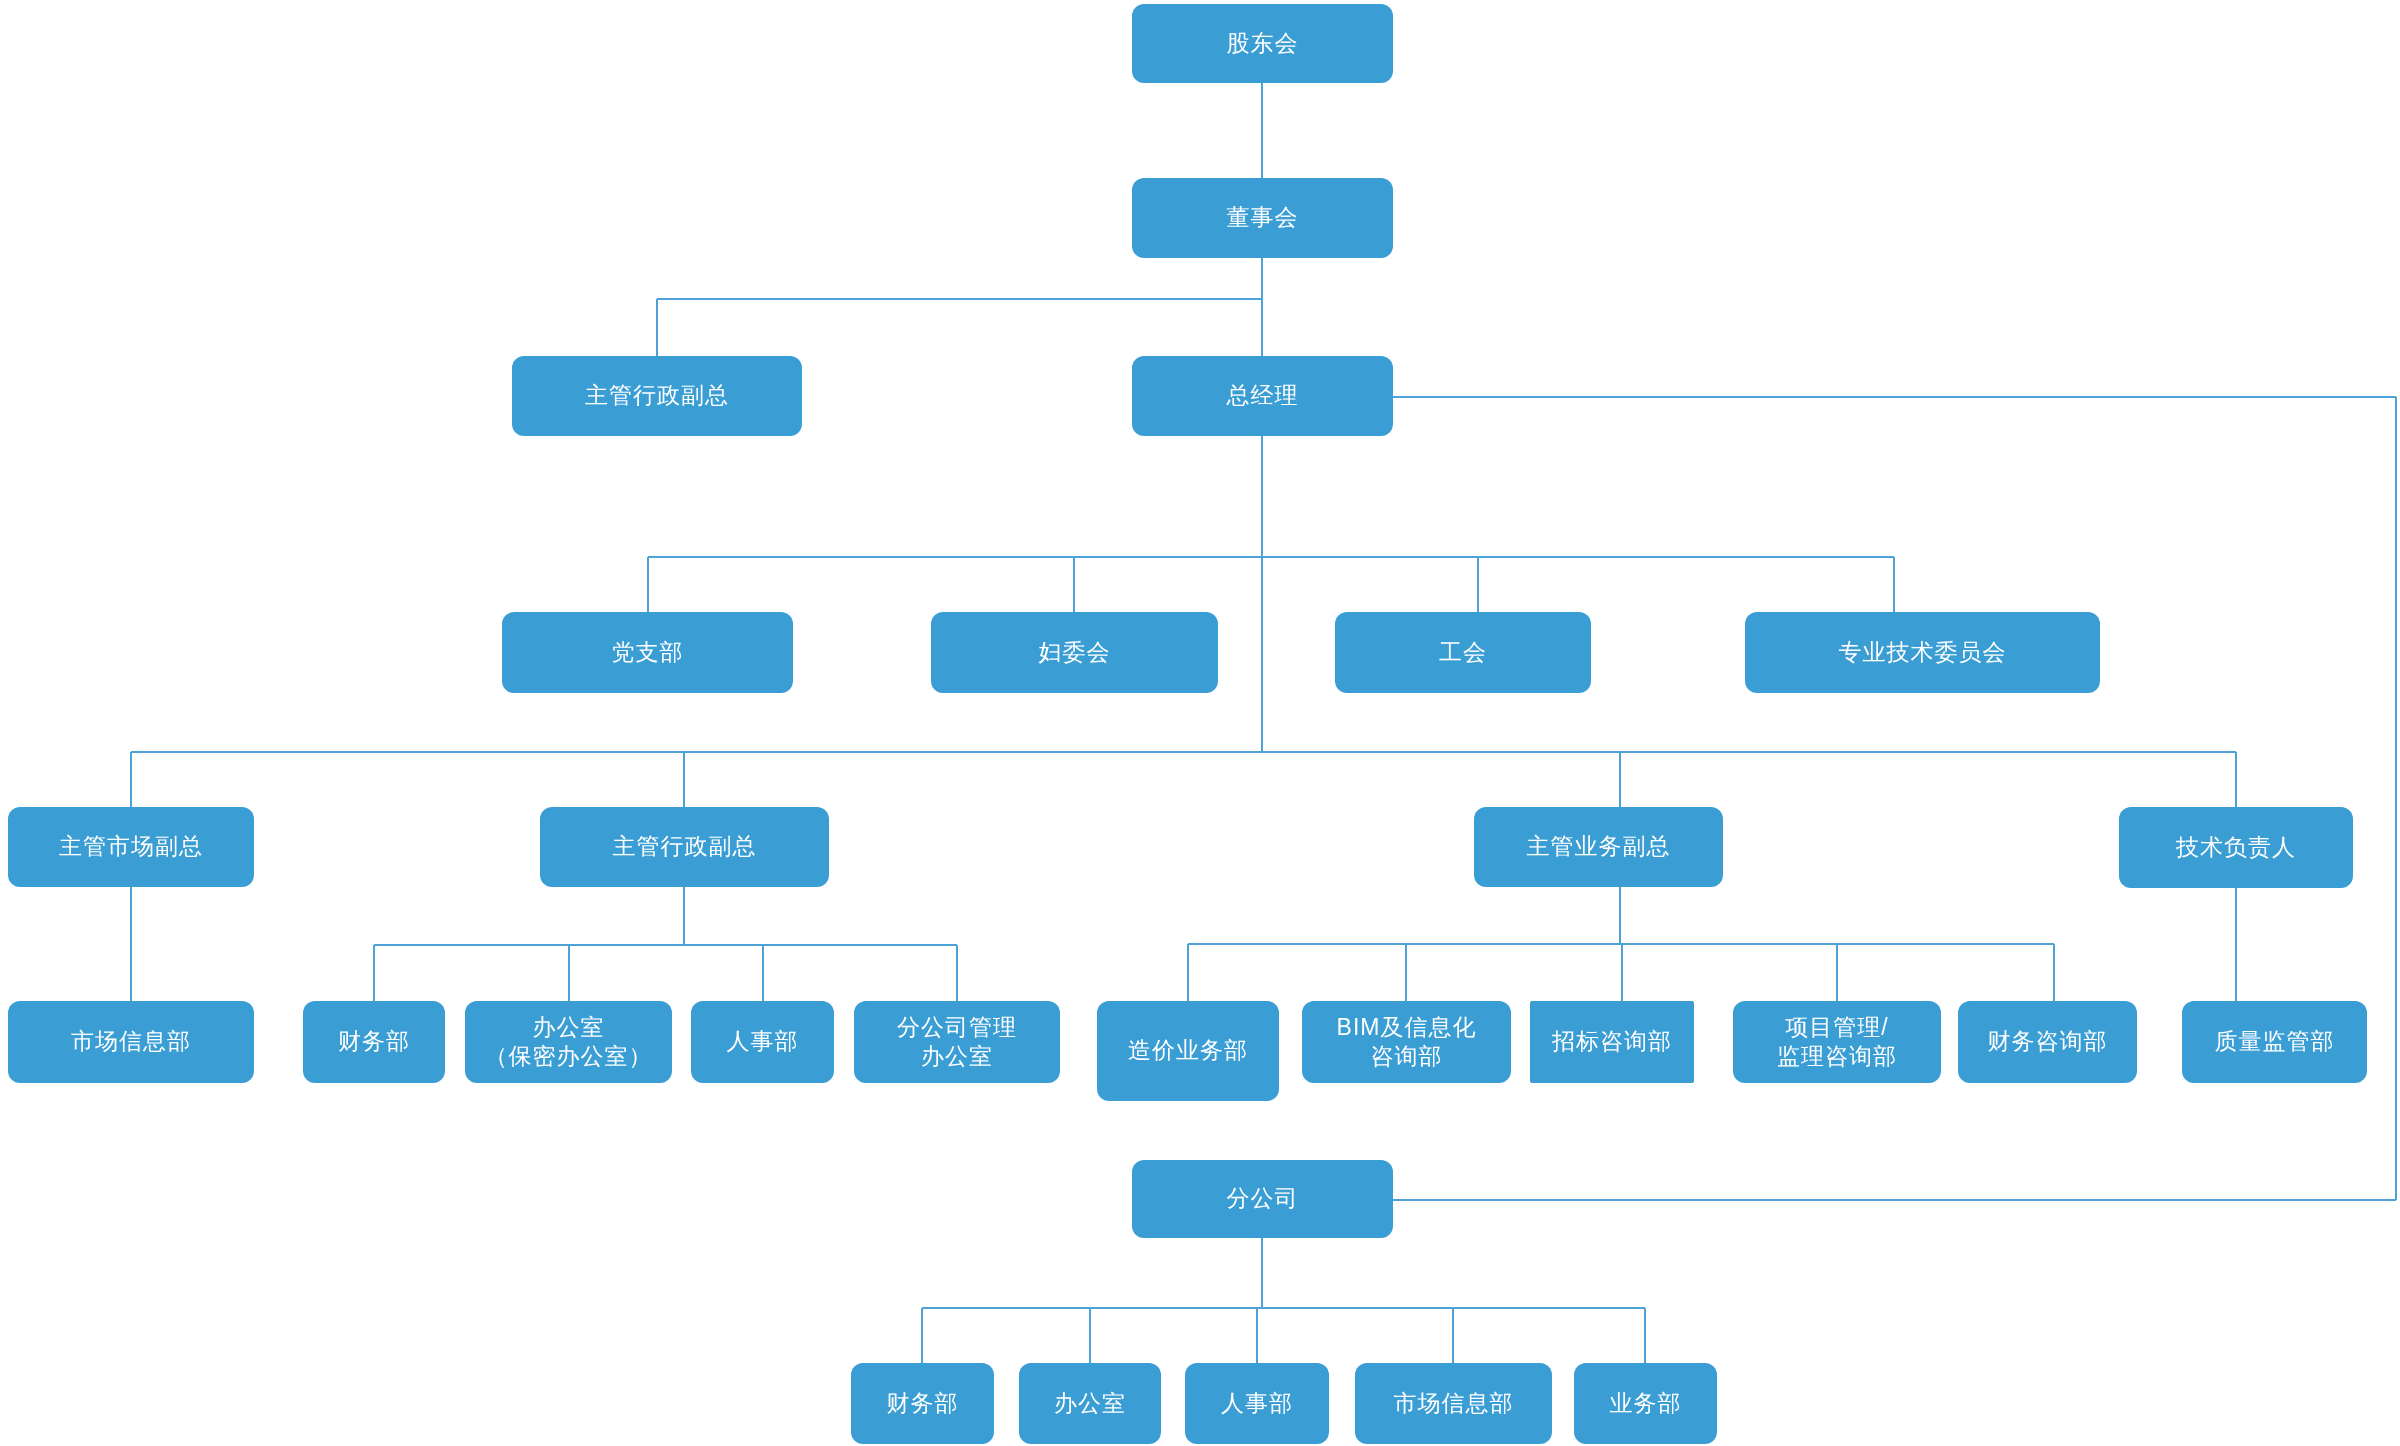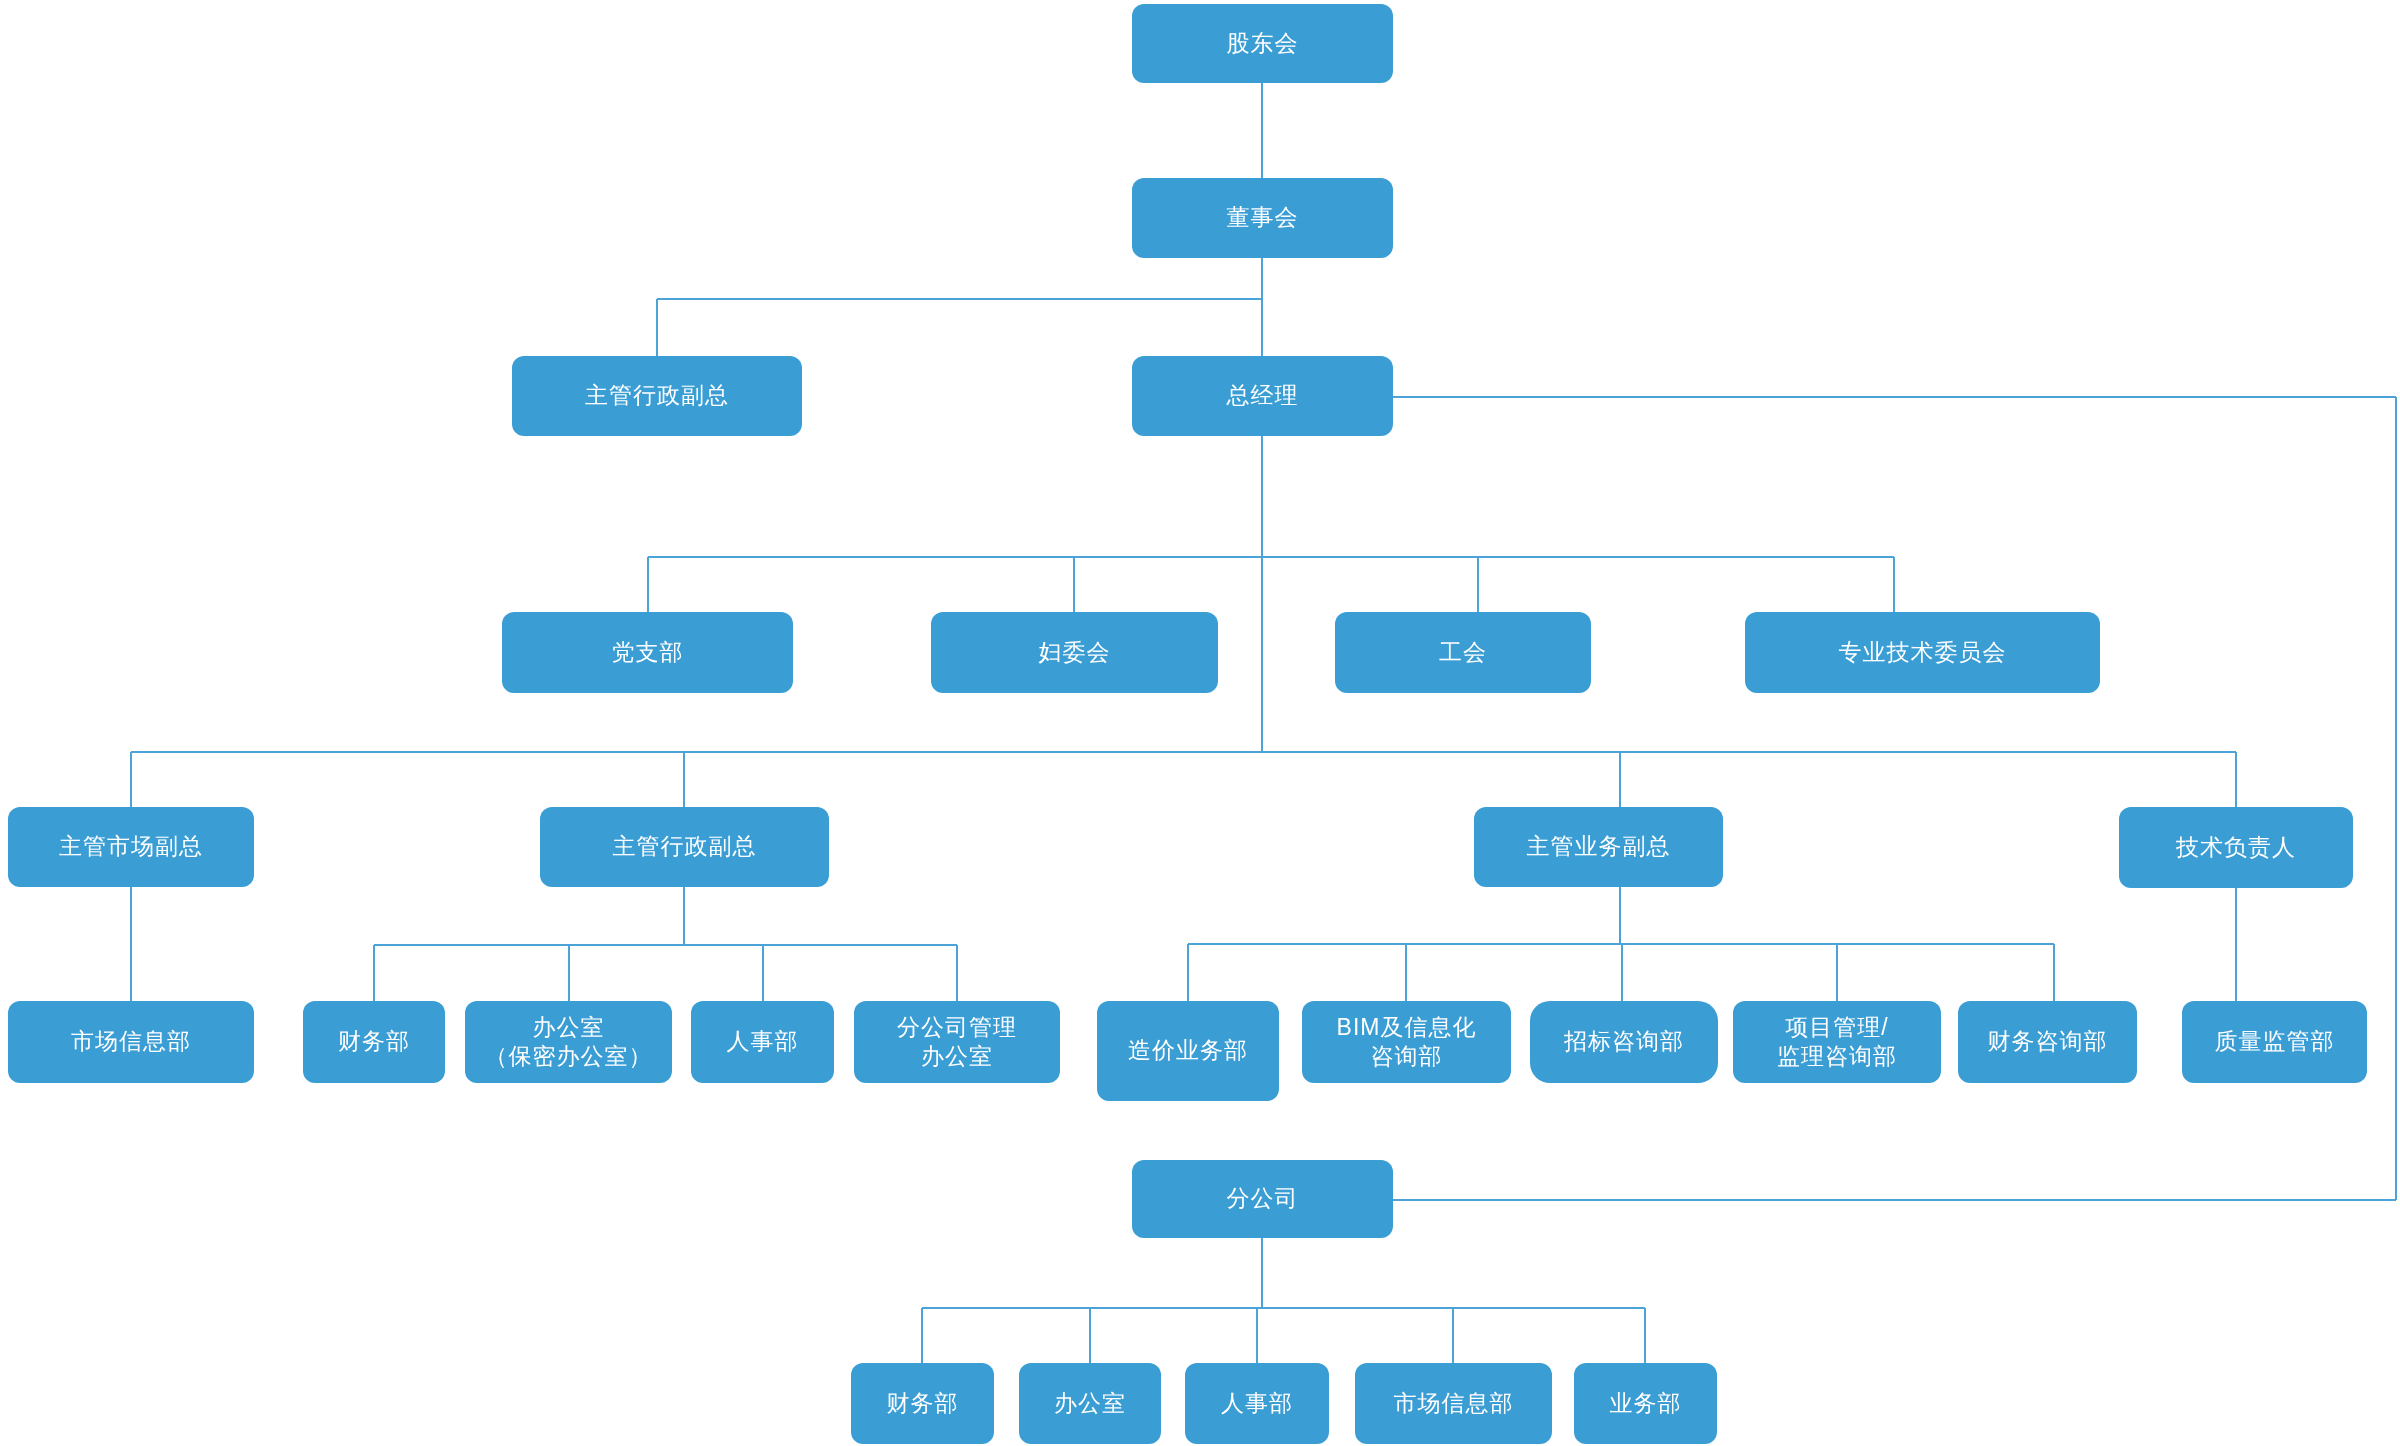--- a/index.html
+++ b/index.html
@@ -93,21 +93,21 @@
     <div class="node" style="left: 8px; top: 1001px; width: 246px; height: 82px; background: rgb(58, 158, 213); border-radius: 12px;"><span style="color: rgb(255, 255, 255);">市场信息部</span></div>
     <div class="node" style="left: 303px; top: 1001px; width: 142px; height: 82px; background: rgb(58, 158, 213); border-radius: 12px;"><span style="color: rgb(255, 255, 255);">财务部</span></div>
     <div class="node" style="left: 465px; top: 1001px; width: 207px; height: 82px; background: rgb(58, 158, 213); border-radius: 12px;"><span style="color: rgb(255, 255, 255);">办公室
 （保密办公室）</span></div>
     <div class="node" style="left: 691px; top: 1001px; width: 143px; height: 82px; background: rgb(58, 158, 213); border-radius: 12px;"><span style="color: rgb(255, 255, 255);">人事部</span></div>
     <div class="node" style="left: 854px; top: 1001px; width: 206px; height: 82px; background: rgb(58, 158, 213); border-radius: 12px;"><span style="color: rgb(255, 255, 255);">分公司管理
 办公室</span></div>
     <div class="node" style="left: 1097px; top: 1001px; width: 182px; height: 100px; background: rgb(58, 158, 213); border-radius: 12px;"><span style="color: rgb(255, 255, 255);">造价业务部</span></div>
     <div class="node" style="left: 1302px; top: 1001px; width: 209px; height: 82px; background: rgb(58, 158, 213); border-radius: 12px;"><span style="color: rgb(255, 255, 255);">BIM及信息化
 咨询部</span></div>
-    <div class="node" style="left: 1530px; top: 1001px; width: 188px; height: 82px; background: rgb(58, 158, 213); border-radius: 20px; text-align: center;"><span style="color: rgb(255, 255, 255);">招标咨询部</span></div>
+    <div class="node" style="left: 1530px; top: 1001px; width: 164px; height: 82px; background: rgb(58, 158, 213); border-radius: 2px; text-align: center;"><span style="color: rgb(255, 255, 255);">招标咨询部</span></div>
     <div class="node" style="left: 1733px; top: 1001px; width: 208px; height: 82px; background: rgb(58, 158, 213); border-radius: 12px;"><span style="color: rgb(255, 255, 255);">项目管理/
 监理咨询部</span></div>
     <div class="node" style="left: 1958px; top: 1001px; width: 179px; height: 82px; background: rgb(58, 158, 213); border-radius: 12px;"><span style="color: rgb(255, 255, 255);">财务咨询部</span></div>
     <div class="node" style="left: 2182px; top: 1001px; width: 185px; height: 82px; background: rgb(58, 158, 213); border-radius: 12px;"><span style="color: rgb(255, 255, 255);">质量监管部</span></div>
     <div class="node" style="left: 1132px; top: 1160px; width: 261px; height: 78px; background: rgb(58, 158, 213); border-radius: 12px;"><span style="color: rgb(255, 255, 255);">分公司</span></div>
     <div class="node" style="left: 851px; top: 1363px; width: 143px; height: 81px; background: rgb(58, 158, 213); border-radius: 12px;"><span style="color: rgb(255, 255, 255);">财务部</span></div>
     <div class="node" style="left: 1019px; top: 1363px; width: 142px; height: 81px; background: rgb(58, 158, 213); border-radius: 12px;"><span style="color: rgb(255, 255, 255);">办公室</span></div>
     <div class="node" style="left: 1185px; top: 1363px; width: 144px; height: 81px; background: rgb(58, 158, 213); border-radius: 12px;"><span style="color: rgb(255, 255, 255);">人事部</span></div>
     <div class="node" style="left: 1355px; top: 1363px; width: 197px; height: 81px; background: rgb(58, 158, 213); border-radius: 12px;"><span style="color: rgb(255, 255, 255);">市场信息部</span></div>
     <div class="node" style="left: 1574px; top: 1363px; width: 143px; height: 81px; background: rgb(58, 158, 213); border-radius: 12px;"><span style="color: rgb(255, 255, 255);">业务部</span></div>

